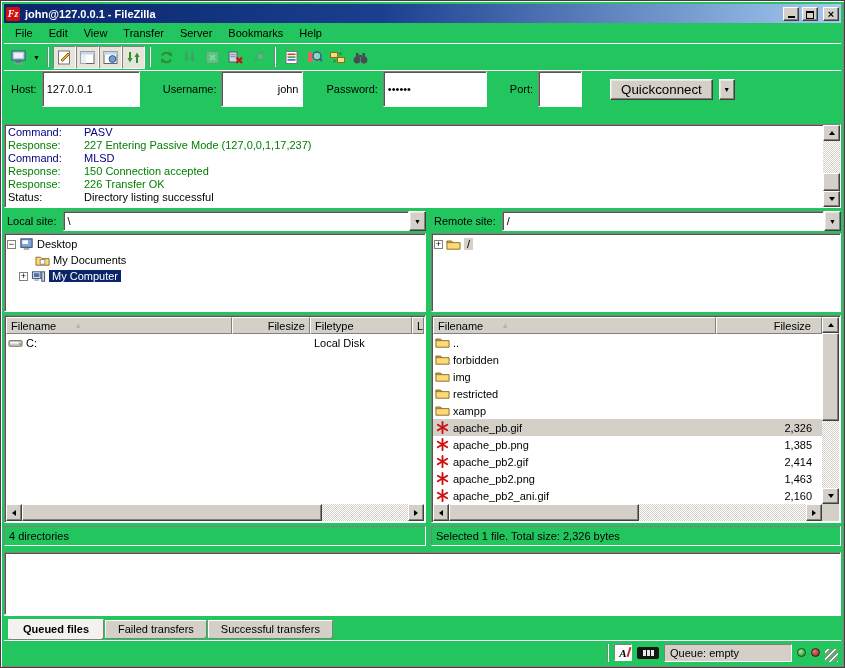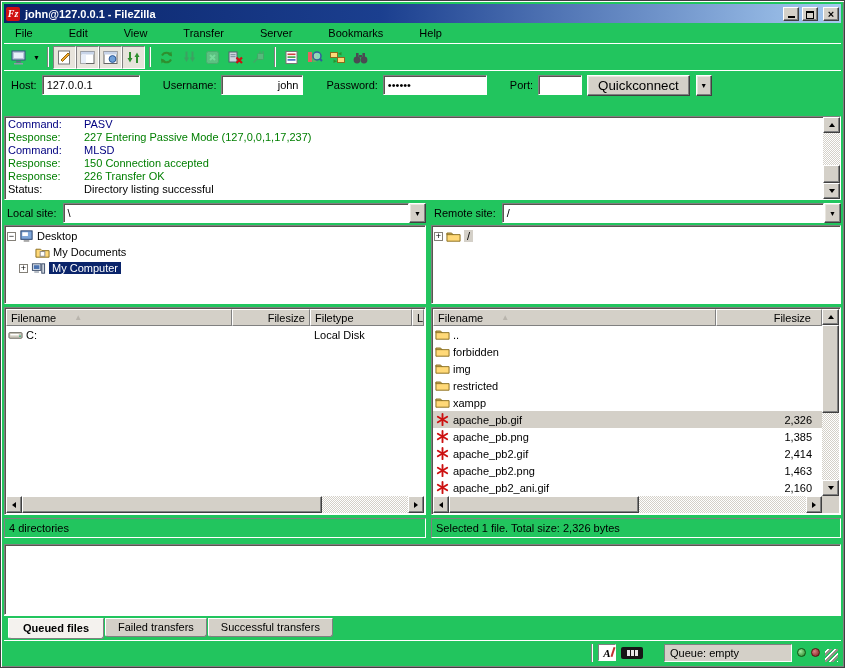--- a/index.html
+++ b/index.html
@@ -17,36 +17,36 @@
                 font:italic bold 10px "Liberation Serif",serif; display:flex; align-items:center; justify-content:center; }
   .title-text { color:#fff; font-weight:bold; flex:1; padding-left:2px; white-space:nowrap; }
   .winbtn { width:16px; height:14px; background:#d4d0c8; border:1px solid; border-color:#fff #404040 #404040 #fff;
             box-shadow:inset -1px -1px 0 #808080; display:flex; align-items:flex-end; justify-content:center; }
   .winbtn.close { margin-left:2px; }
   .g-min { width:7px; height:2px; background:#000; margin-bottom:2px; }
   .g-max { width:8px; height:8px; border:1px solid #000; border-top-width:2px; margin-bottom:1px; }
   .g-x   { font-weight:bold; font-size:11px; line-height:12px; align-self:center; }
 
   
-  .menubar { flex:0 0 20px; display:flex; align-items:center; padding:0 3px;gap:20px; }
+  .menubar { flex:0 0 20px; display:flex; align-items:center; padding:0 3px; }
   .menu-item { padding:2px 8px; }
 
   
   .toolbar { flex:0 0 27px; display:flex; align-items:center; padding:0 3px; border-top:1px solid #fff; }
   .tb-sep { width:2px; height:20px; border-left:1px solid #808080; border-right:1px solid #fff; margin:0 4px; }
   .tb-btn { width:23px; height:23px; display:flex; align-items:center; justify-content:center; border:1px solid transparent; }
   .tb-btn.pressed { border-color:#808080 #fff #fff #808080; background:#e7e4dc; }
   .tb-btn.disabled svg { opacity:.38; filter:grayscale(1); }
   .tb-drop { width:13px; height:23px; display:flex; align-items:center; justify-content:center; font-size:7px; }
   .tb-btn svg { width:17px; height:17px; }
 
   
   .quickbar { flex:0 0 29px; display:flex; align-items:center; gap:5px; padding:0 7px; border-top:1px solid #fff; }
   .field { background:#fff; border:1px solid; border-color:#808080 #fff #fff #808080;
-           box-shadow:inset 1px 1px 0 #58554e; height:20px; padding:2px 4px;
+           box-shadow:inset 1px 1px 0 #58554e; height:36px; padding:2px 4px;
            font:11px "Liberation Sans",sans-serif; outline:none; }
   .combo-btn, .btn { background:#d4d0c8; border:1px solid; border-color:#fff #404040 #404040 #fff;
          box-shadow:inset -1px -1px 0 #808080, inset 1px 1px 0 #e9e6df; }
   .btn { padding:2px 10px; height:21px; }
   .qc-drop { width:16px; height:21px; display:flex; align-items:center; justify-content:center; font-size:7px; margin-left:1px; }
 
   
   .client { background:#fff; border:1px solid; border-color:#808080 #fff #fff #808080; box-shadow:inset 1px 1px 0 #58554e; }
   .log { flex:0 0 84px; margin-top:17px; display:flex; overflow:hidden; }
   .log-lines { flex:1; padding:1px 0 0 3px; overflow:hidden; }
@@ -120,35 +120,35 @@
   .statusstrip { flex:0 0 20px; margin-top:3px; border:1px solid; border-color:#808080 #fff #fff #808080;
                  display:flex; align-items:center; padding:0 4px; white-space:nowrap; overflow:hidden; }
 
   
   .hsplit { flex:0 0 6px; }
   .queuebox { flex:1; display:flex; flex-direction:column; overflow:hidden; padding:1px; min-height:0; }
   .q-name { flex:0 0 186px; } .q-dir { flex:0 0 57px; } .q-remote { flex:0 0 220px; }
   .q-size { flex:0 0 74px; } .q-prio { flex:0 0 62px; } .q-status { flex:0 0 150px; } .q-rest { flex:1; }
   .qbody { flex:1; background:#fff; }
 
-  .tabs { flex:0 0 25px; display:flex; align-items:flex-start; gap:1px; padding:2px 4px 0; border-top:1px solid #fff; }
+  .tabs { flex:0 0 25px; display:flex; align-items:center; gap:1px; padding:2px 4px 0; border-top:1px solid #fff; }
   .tab { background:#d4d0c8; border:1px solid; border-color:#fff #808080 #808080 #fff;
          border-radius:0 0 3px 3px; padding:2px 12px 3px; }
   .tab.active { background:#f4f2ee; font-weight:bold; padding:3px 14px 4px; }
 
   
   .statusbar { flex:0 0 24px; display:flex; align-items:center; justify-content:flex-end; gap:5px; padding:2px 3px 2px; border-top:1px solid #fff; }
   .vsep { width:2px; height:18px; border-left:1px solid #808080; border-right:1px solid #fff; }
   .dt-box { width:18px; height:17px; background:#fff; border:1px solid; border-color:#808080 #fff #fff #808080;
             display:flex; align-items:center; justify-content:center; font:italic bold 11px "Liberation Serif",serif; position:relative; }
   .dt-box .mark { position:absolute; right:1px; top:2px; width:2px; height:10px; background:#c03030; transform:rotate(18deg); }
   .speed-badge { width:22px; height:12px; background:#161616; border-radius:2px; display:flex; align-items:center; justify-content:center; gap:1px; }
   .speed-badge i { width:3px; height:6px; background:#e8e8e8; display:block; }
   .queue-field { width:128px; height:18px; background:#d4d0c8; border:1px solid; border-color:#808080 #fff #fff #808080;
-                 display:flex; align-items:center; padding:0 5px;margin-left:16px; }
+                 display:flex; align-items:center; padding:0 5px; }
   .led { width:9px; height:9px; border-radius:50%; }
   .led.green { background:radial-gradient(circle at 35% 35%,#9fe89f,#1f7f1f); border:1px solid #145214; }
   .led.red { background:radial-gradient(circle at 35% 35%,#d98080,#7c1a1a); border:1px solid #541111; }
   .grip { width:13px; height:13px; align-self:flex-end;
           background:repeating-linear-gradient(135deg, transparent 0 2px, #fff 2px 3px, #938f87 3px 5px); }
 </style>
 </head>
 <body>
 
 <div class="window">
@@ -292,21 +292,21 @@
 
   <div class="quickbar">
     <span>Host:</span>
     <input class="field" style="width: 98px;" value="127.0.0.1">
     <span style="margin-left:18px">Username:</span>
     <input class="field" style="width: 82px; text-align: right;" value="john">
     <span style="margin-left:18px">Password:</span>
     <input class="field" style="width: 104px;" value="••••••">
     <span style="margin-left:18px">Port:</span>
     <input class="field" style="width: 44px;" value="">
-    <button class="btn" style="margin-left:0">Quickconnect</button>
+    <button class="btn" style="margin-left:23px">Quickconnect</button>
     <div class="btn qc-drop" style="padding:0">▼</div>
   </div>
 
   <div class="log client">
     <div class="log-lines">
       <div class="log-line t-command">
           <span class="log-label">Command:</span>
           <span>PASV</span>
         </div>
       <div class="log-line t-response">

